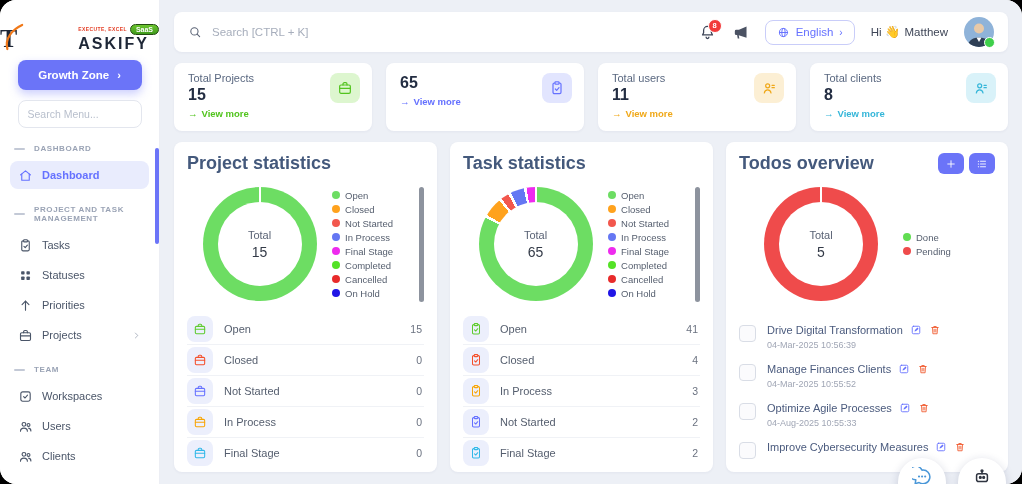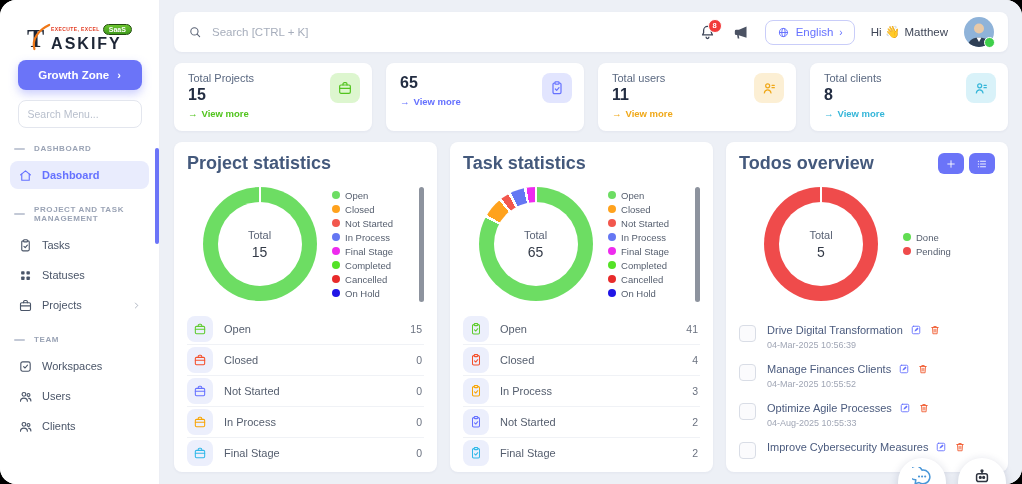--- a/index.html
+++ b/index.html
@@ -1,20 +1,20 @@
 <!DOCTYPE html>
 <html><head>
 <meta charset="utf-8">
 <style>
   html,body{margin:0;padding:0;background:#000;}
   body{font-family:"Liberation Sans","DejaVu Sans",sans-serif;-webkit-font-smoothing:antialiased;}
   .frame{position:relative;width:1022px;height:484px;background:#fff;border-radius:16px;overflow:hidden;display:flex;}
   
   .sidebar{width:160px;flex:none;background:#fff;border-right:1px solid #eceef4;position:relative;padding-top:8px;box-sizing:border-box;}
-  .logo{display:flex;align-items:flex-end;justify-content:center;height:44px;margin-bottom:8px;}
+  .logo{display:flex;align-items:flex-end;justify-content:space-between;height:44px;margin-bottom:8px;}
   .logo-t{position:relative;width:24px;height:30px;flex:none;}
   .logo-right{display:flex;flex-direction:column;line-height:1;}
   .logo-tagrow{display:flex;align-items:center;gap:3px;margin-bottom:1px;}
   .logo-tagline{font-size:5px;font-weight:bold;color:#e33d24;letter-spacing:.4px;}
   .logo-badge{background:linear-gradient(#6cc52e,#3f9a1c);border:1px solid #234d10;color:#fff;font-size:7px;font-weight:bold;padding:1px 5px;border-radius:6px;}
   .logo-name{font-size:16px;font-weight:800;color:#1d2636;letter-spacing:2px;}
   .gz-btn{display:flex;align-items:center;justify-content:center;gap:8px;background:#6b74f8;color:#fff;border:none;border-radius:8px;width:124px;height:30px;margin:4px auto 10px;font-size:11.5px;font-weight:bold;cursor:pointer;box-shadow:0 4px 10px rgba(107,116,248,.35);}
   .gz-chev{font-size:11px;}
   .sb-search{display:block;width:124px;height:28px;margin:0 auto 6px;border:1px solid #e3e6ee;border-radius:8px;font-size:10.5px;padding:0 9px;box-sizing:border-box;color:#5a6375;outline:none;}
   .sb-search::placeholder{color:#b8bfcc;}
@@ -174,20 +174,30 @@
               <rect x="5" y="13.5" width="5.5" height="5.5" rx="1.2"></rect>
               <rect x="13.5" y="13.5" width="5.5" height="5.5" rx="1.2"></rect>
             </svg>
           </span>
         <span class="sb-label">Statuses</span>
 
       </div>
         <div class="sb-item">
         <span class="sb-ic">
             <svg viewBox="0 0 24 24" fill="none" stroke="currentColor" stroke-width="1.8" stroke-linecap="round" stroke-linejoin="round">
+              <path d="M12 19.5V5"></path>
+              <path d="M6.5 10.5 12 5l5.5 5.5"></path>
+            </svg>
+          </span>
+        <span class="sb-label">Priorities</span>
+
+      </div>
+        <div class="sb-item">
+        <span class="sb-ic">
+            <svg viewBox="0 0 24 24" fill="none" stroke="currentColor" stroke-width="1.8" stroke-linecap="round" stroke-linejoin="round">
               <rect x="4" y="7.5" width="16" height="12.5" rx="2"></rect>
               <path d="M9 7.5V6a2 2 0 0 1 2-2h2a2 2 0 0 1 2 2v1.5"></path>
               <path d="M4 12.5h16"></path>
             </svg>
           </span>
         <span class="sb-label">Projects</span>
         <span class="sb-chev">
             <svg viewBox="0 0 24 24" fill="none" stroke="currentColor" stroke-width="1.8" stroke-linecap="round" stroke-linejoin="round">
               <path d="M9 5.5 15.5 12 9 18.5"></path>
             </svg>

